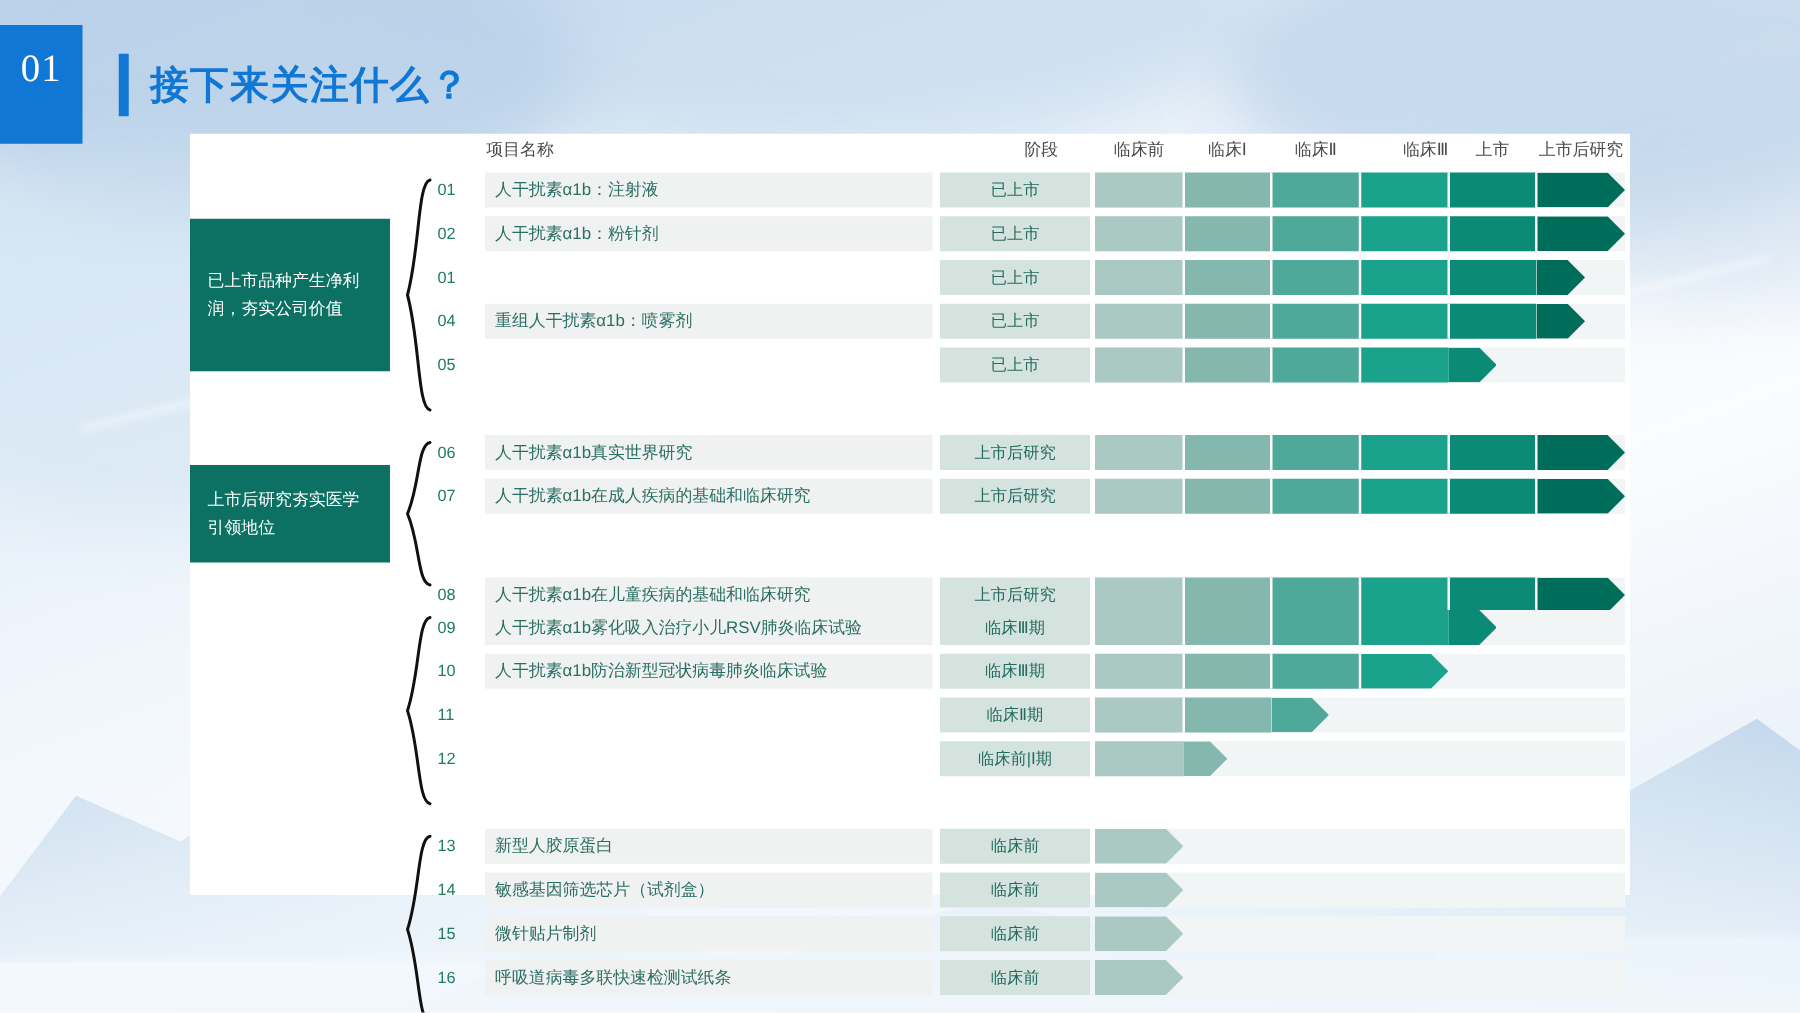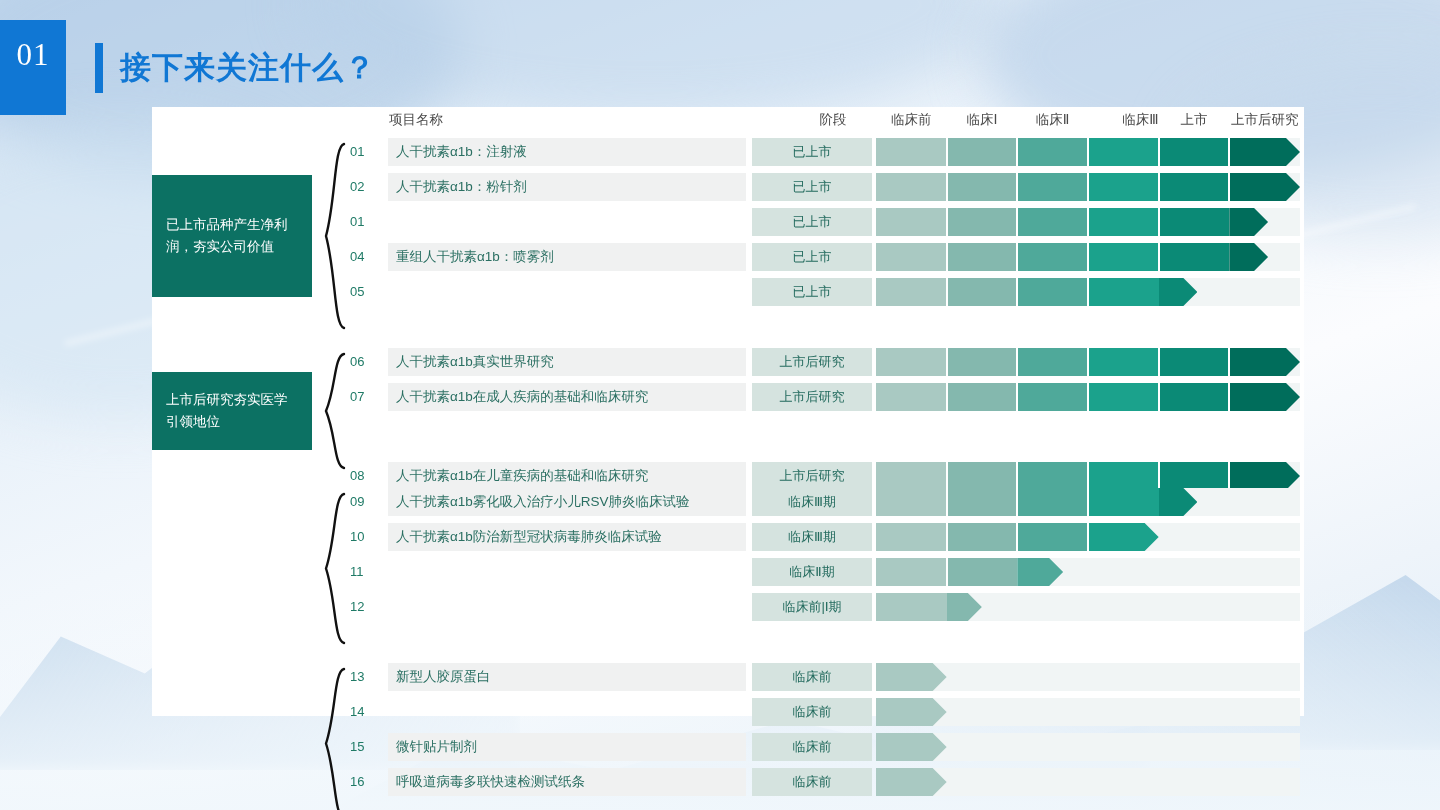--- a/index.html
+++ b/index.html
@@ -316,20 +316,21 @@
       <div class="row" style="top: 556px;">
         <div class="rnum">13</div>
         <div class="rname">新型人胶原蛋白</div>
         <div class="rstage">临床前</div>
         <div class="track">
           <div class="seg arrow" style="left: 0px; width: 70.6667px; background: rgb(169, 201, 194);"></div>
         </div>
       </div>
       <div class="row" style="top: 591px;">
         <div class="rnum">14</div>
+        <div class="rname">敏感基因筛选芯片（试剂盒）</div>
         <div class="rstage">临床前</div>
         <div class="track">
           <div class="seg arrow" style="left: 0px; width: 70.6667px; background: rgb(169, 201, 194);"></div>
         </div>
       </div>
       <div class="row" style="top: 626px;">
         <div class="rnum">15</div>
         <div class="rname">微针贴片制剂</div>
         <div class="rstage">临床前</div>
         <div class="track">

